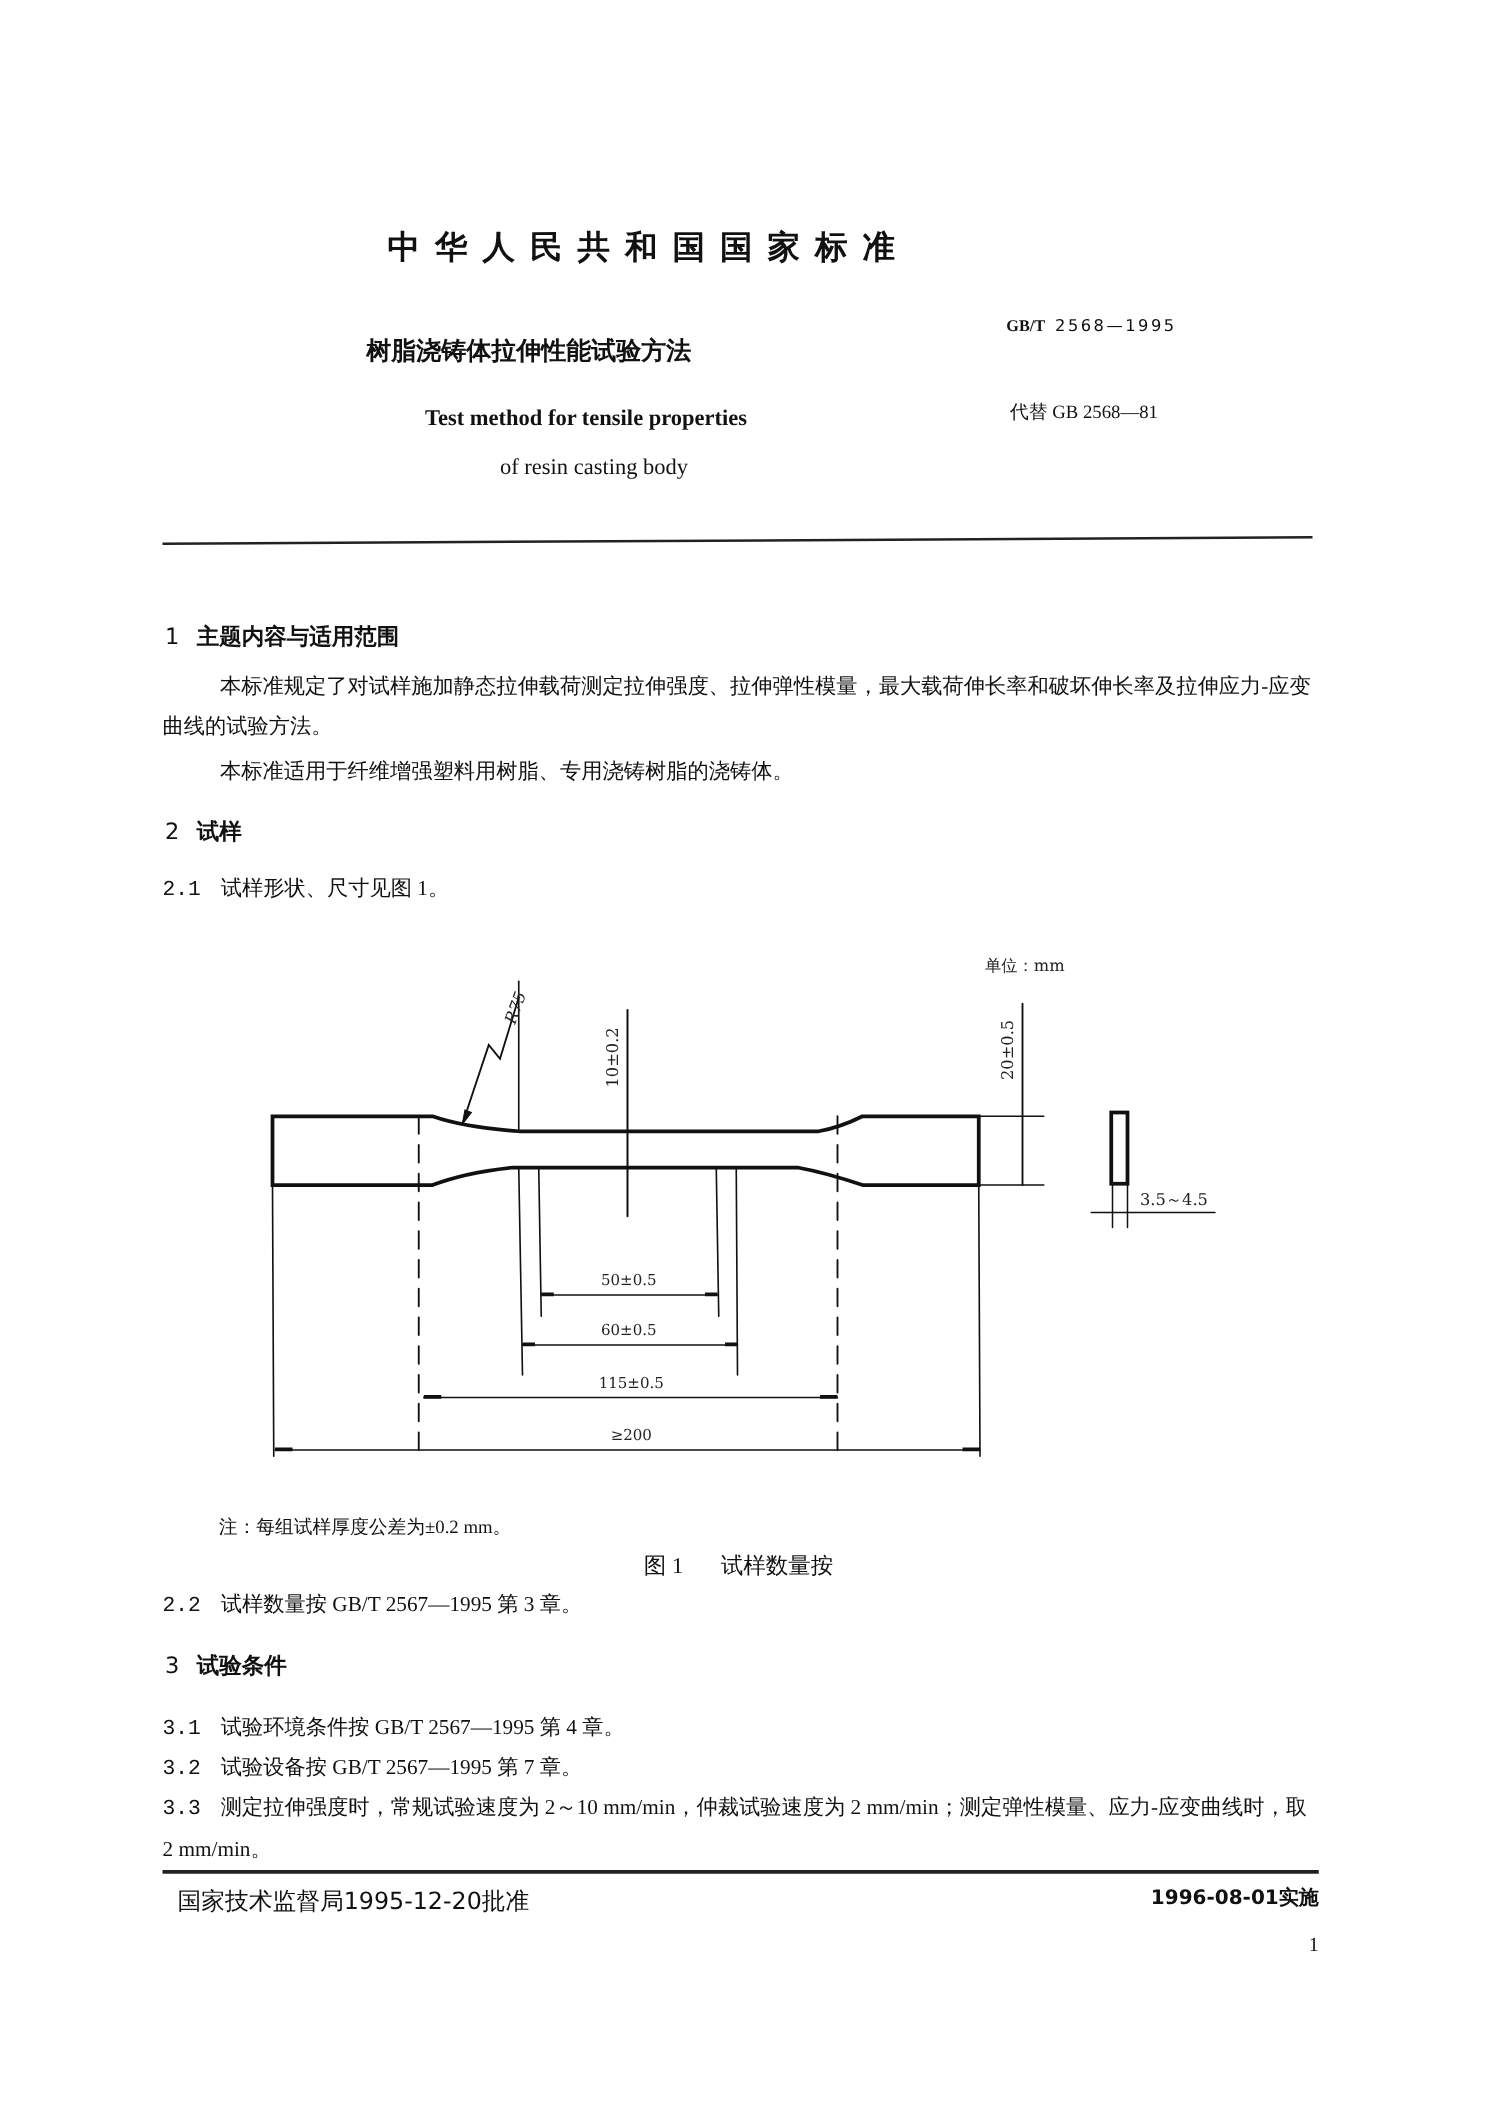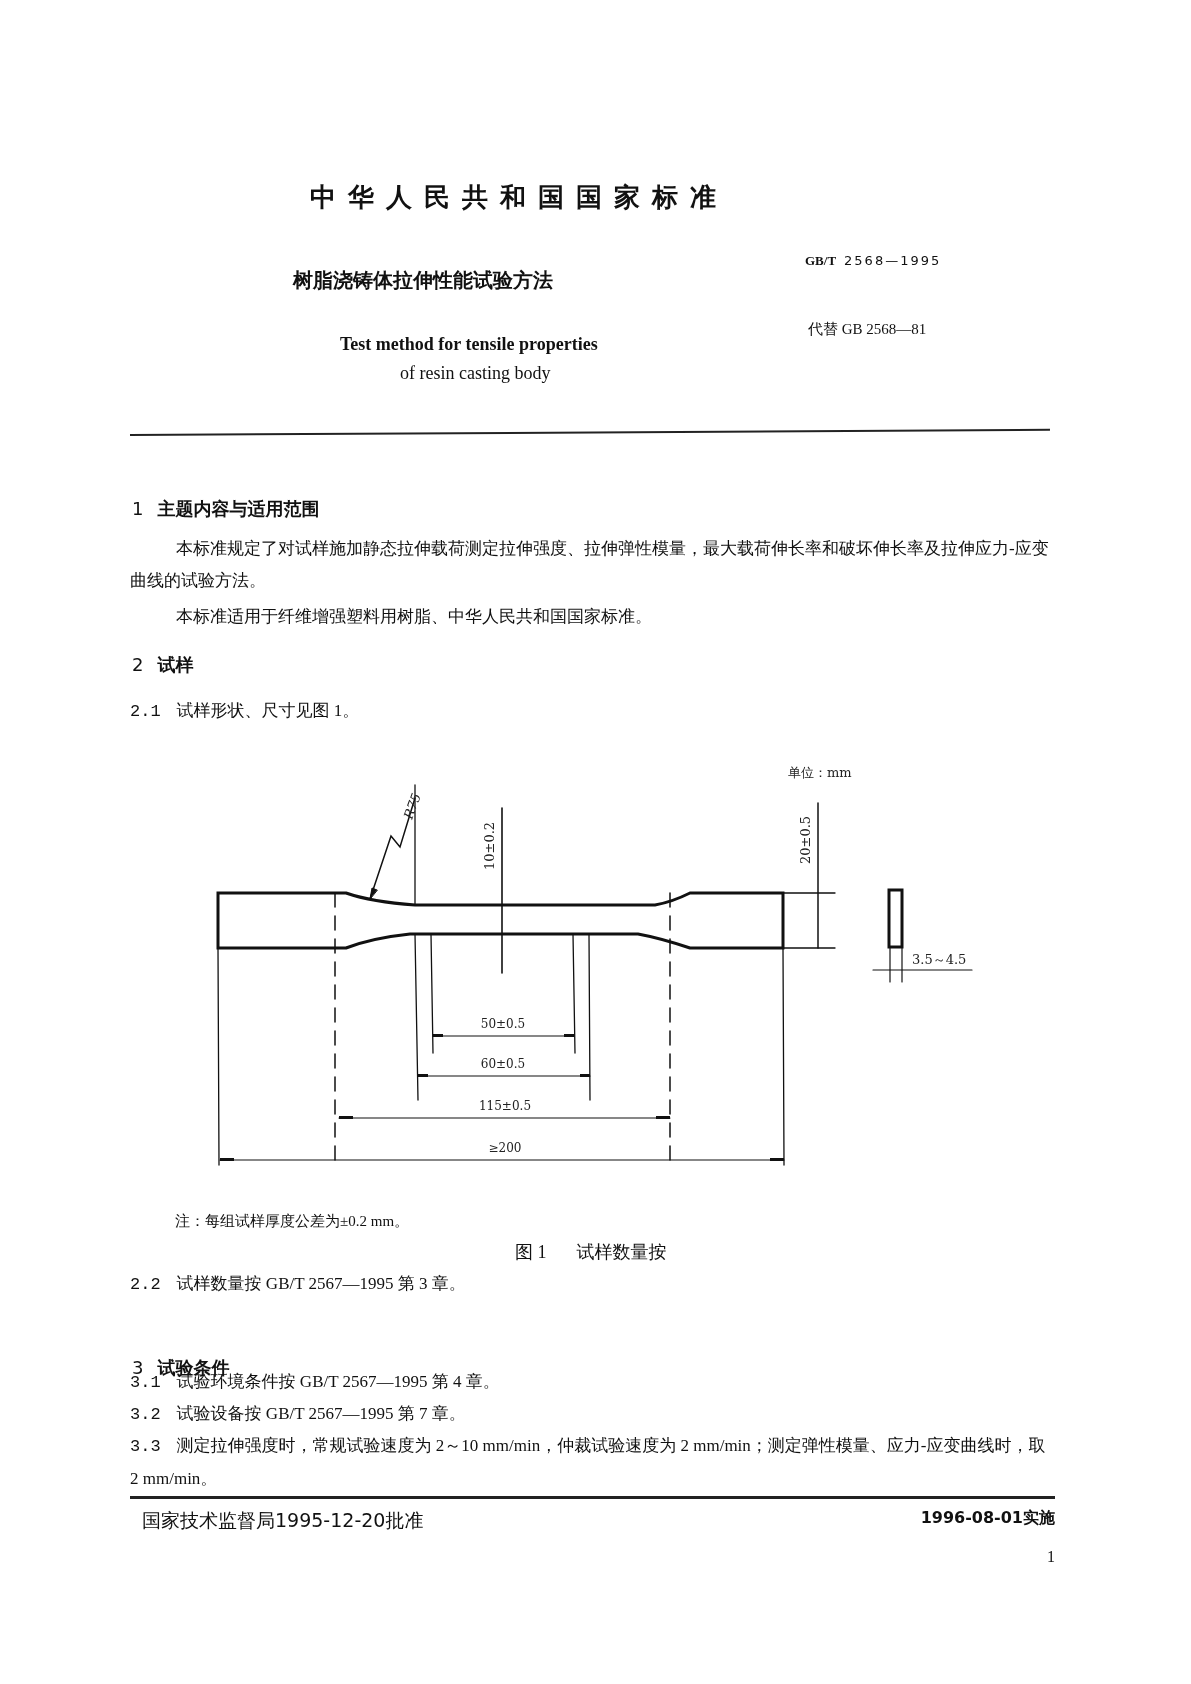--- a/index.html
+++ b/index.html
@@ -7,21 +7,21 @@
       width: 1191px; height: 1684px; position: relative; overflow: hidden;
       font-family: "DejaVu Serif", "Liberation Serif", serif; color: #111;
     }
     .abs { position: absolute; }
     .sans { font-family: "DejaVu Sans", "Liberation Sans", sans-serif; }
     .serif { font-family: "Liberation Serif", "DejaVu Serif", serif; }
 
     #nat-title { left: 0; top: 180px; width: 1063px; text-align: left; padding-left: 310px; box-sizing: border-box;
       font-size: 26px; font-weight: bold; letter-spacing: 12px; }
     #doc-title-cn { left: 293px; top: 267px; font-size: 20px; font-weight: bold; letter-spacing: 0px; }
-    #doc-title-en1 { left: 340px; top: 334px; font-size: 18px; font-weight: bold; }
+    #doc-title-en1 { left: 340px; top: 324px; font-size: 18px; font-weight: bold; }
     #doc-title-en2 { left: 400px; top: 363px; font-size: 18px; font-weight: normal; }
     #std-code { left: 805px; top: 253px; font-size: 13px; }
     #std-code .gbt { font-weight: bold; font-family: "Liberation Serif", serif; }
     #std-code .num { font-family: "DejaVu Sans", sans-serif; letter-spacing: 2px; margin-left: 8px; }
     #replaces { left: 808px; top: 320px; font-size: 15px; }
 
     #top-rule { left: 130px; top: 434px; width: 920px; height: 2px; background: #222; transform: rotate(-0.32deg); transform-origin: left; }
 
     .h1 { font-size: 18px; font-weight: bold; }
     .h1 .no { font-weight: normal; margin-right: 14px; }
@@ -33,21 +33,21 @@
     #sec1-p2 { left: 176px; top: 601px; }
     #sec2-heading { left: 132px; top: 653px; }
     #c21 { left: 130px; top: 695px; }
 
     #diagram { left: 0; top: 760px; }
 
     #fig-note { left: 175px; top: 1212px; font-size: 15px; }
     #fig-caption { left: 515px; top: 1240px; font-size: 18px; }
     #fig-caption .gap { display: inline-block; width: 30px; }
     #c22 { left: 130px; top: 1268px; }
-    #sec3-heading { left: 132px; top: 1320px; margin-top: 36px; }
+    #sec3-heading { left: 132px; top: 1320px; }
     #c31 { left: 130px; top: 1366px; }
     #c32 { left: 130px; top: 1398px; }
     #c33 { left: 130px; top: 1430px; width: 925px; }
 
     #bottom-rule { left: 130px; top: 1496px; width: 925px; height: 3px; background: #222; }
     #approved { left: 130px; top: 1508px; font-size: 19px; font-weight: normal; margin-left: 12px; }
     #effective { right: 136px; top: 1508px; font-size: 16px; font-weight: bold; }
     #page-no { right: 136px; top: 1548px; font-size: 16px; }
   </style>
 </head>
@@ -60,21 +60,21 @@
 <div id="std-code" class="abs">
   <span class="gbt">GB/T</span><span class="num">2568—1995</span>
 </div>
 <div id="replaces" class="abs serif">代替 GB 2568—81</div>
 <div id="top-rule" class="abs"></div>
 
 <div id="sec1-heading" class="abs h1 sans">
   <span class="no">1</span><span>主题内容与适用范围</span>
 </div>
 <div id="sec1-p1" class="abs para serif">本标准规定了对试样施加静态拉伸载荷测定拉伸强度、拉伸弹性模量，最大载荷伸长率和破坏伸长率及拉伸应力-应变曲线的试验方法。</div>
-<div id="sec1-p2" class="abs para serif">本标准适用于纤维增强塑料用树脂、中华人民共和国国家标准。</div>
+<div id="sec1-p2" class="abs para serif">本标准适用于纤维增强塑料用树脂、专用浇铸树脂的浇铸体。</div>
 
 <div id="sec2-heading" class="abs h1 sans">
   <span class="no">2</span><span>试样</span>
 </div>
 <div id="c21" class="abs para clause serif">
   <span class="no">2.1</span><span>试样形状、尺寸见图 1。</span>
 </div>
 
 <svg id="diagram" class="abs" width="1191" height="450" viewBox="0 760 1191 450" xmlns="http://www.w3.org/2000/svg">
   <g fill="none" stroke="#111" stroke-linecap="round">

